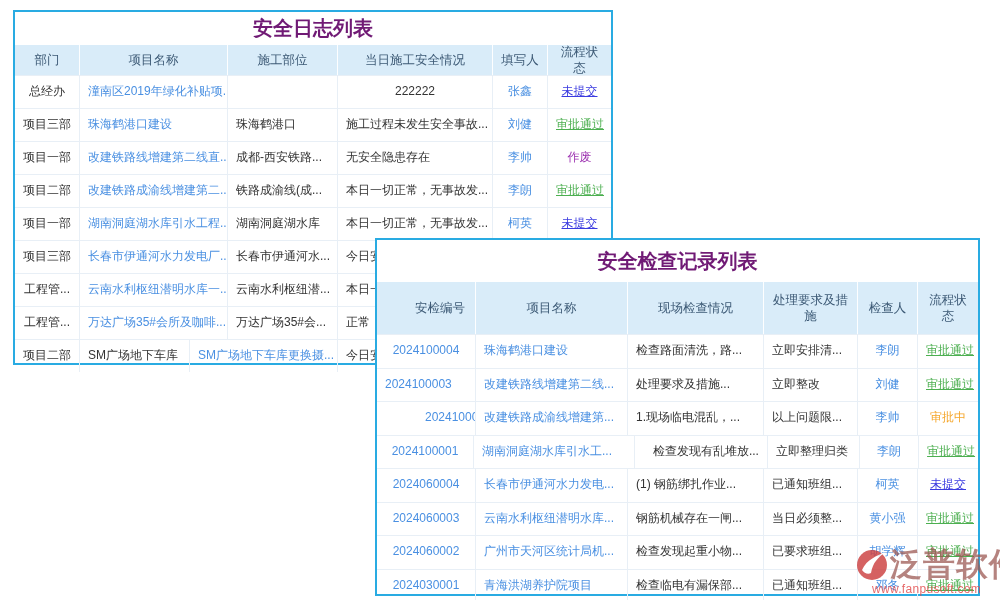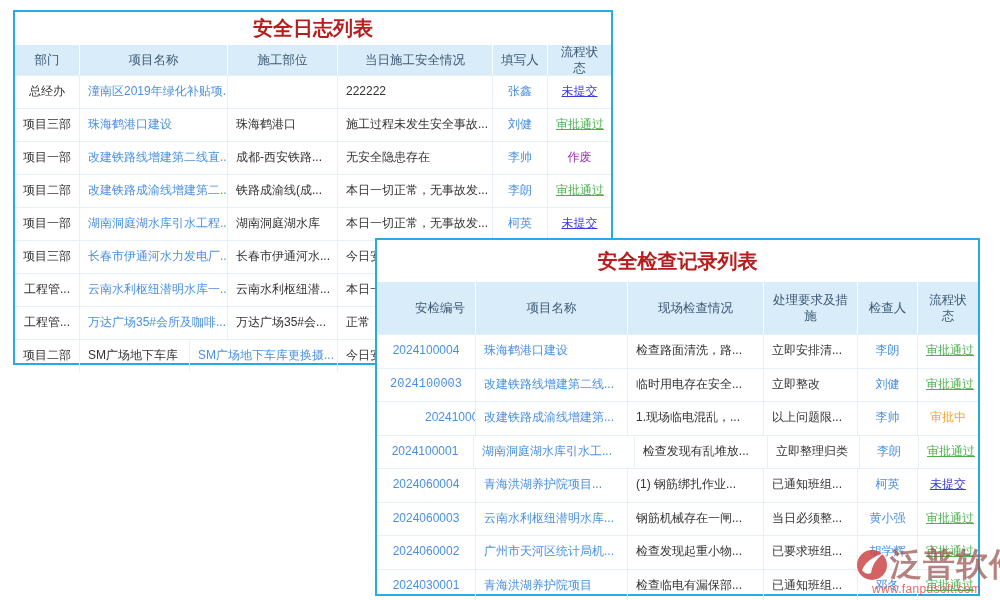--- a/index.html
+++ b/index.html
@@ -2,21 +2,21 @@
 <html><head>
 <meta charset="utf-8">
 <style>
   * { margin:0; padding:0; box-sizing:border-box; }
   html,body { width:1000px; height:600px; background:#ffffff; overflow:hidden;
     font-family:"Liberation Sans","DejaVu Sans",sans-serif; }
   .card { position:absolute; background:#ffffff; border:2px solid #29abe2; }
   #log-card   { left:13px;  top:10px;  width:600px; height:355px; z-index:1; }
   #check-card { left:375px; top:238px; width:605px; height:358px; z-index:2; }
   .card-title { width:100%; text-align:center; font-weight:bold; font-size:20px;
-    color:#b91c1c; white-space:nowrap; overflow:hidden; }
+    color:#701a75; white-space:nowrap; overflow:hidden; }
   #log-card .card-title   { height:33px; line-height:33px; }
   #check-card .card-title { height:42px; line-height:42px; }
   .thead { display:flex; background:#d9ecf9; color:#3d5a76; font-size:12.5px; }
   #log-card .thead .th   { height:30px; }
   #check-card .thead .th { height:52px; }
   .th { display:flex; align-items:center; justify-content:center; text-align:center;
     line-height:1.3; padding:0 8px; overflow:hidden; }
   .th + .th { border-left:1px solid rgba(255,255,255,0.95); }
   .tbody { width:100%; }
   .tr { display:flex; border-top:1px solid #e8eff6; }
@@ -47,21 +47,21 @@
       <div class="th" data-interactable="false" style="width: 110px;">施工部位</div>
       <div class="th" data-interactable="false" style="width: 155px;">当日施工安全情况</div>
       <div class="th" data-interactable="false" style="width: 55px;">填写人</div>
       <div class="th" data-interactable="false" style="width: 64px;">流程状态</div>
     </div>
   <div class="tbody" data-interactable="false">
       <div class="tr" data-interactable="false">
         <div class="td " data-interactable="false" style="width: 64px; text-align: center;">总经办</div>
         <div class="td c-link" data-interactable="true" style="width: 148px; text-align: left;">潼南区2019年绿化补贴项...</div>
         <div class="td " data-interactable="false" style="width: 110px; text-align: left;"></div>
-        <div class="td " data-interactable="false" style="width: 155px; text-align: left;">222222</div>
+        <div class="td " data-interactable="false" style="width: 155px; text-align: center;">222222</div>
         <div class="td c-link" data-interactable="true" style="width: 55px; text-align: center;">张鑫</div>
         <div class="td " data-interactable="true" style="width: 64px; text-align: center; color: rgb(59, 59, 224); text-decoration: underline; cursor: pointer;">未提交</div>
       </div>
       <div class="tr" data-interactable="false">
         <div class="td " data-interactable="false" style="width: 64px; text-align: center;">项目三部</div>
         <div class="td c-link" data-interactable="true" style="width: 148px; text-align: left;">珠海鹤港口建设</div>
         <div class="td " data-interactable="false" style="width: 110px; text-align: left;">珠海鹤港口</div>
         <div class="td " data-interactable="false" style="width: 155px; text-align: left;">施工过程未发生安全事故...</div>
         <div class="td c-link" data-interactable="true" style="width: 55px; text-align: center;">刘健</div>
         <div class="td " data-interactable="true" style="width: 64px; text-align: center; color: rgb(76, 175, 80); text-decoration: underline; cursor: pointer;">审批通过</div>
@@ -138,46 +138,46 @@
   <div class="tbody" data-interactable="false">
       <div class="tr" data-interactable="false">
         <div class="td c-link" data-interactable="true" style="width: 98px; text-align: center;">2024100004</div>
         <div class="td c-link" data-interactable="true" style="width: 152px; text-align: left;">珠海鹤港口建设</div>
         <div class="td " data-interactable="false" style="width: 136px; text-align: left;">检查路面清洗，路...</div>
         <div class="td " data-interactable="false" style="width: 94px; text-align: left;">立即安排清...</div>
         <div class="td c-link" data-interactable="true" style="width: 60px; text-align: center;">李朗</div>
         <div class="td " data-interactable="true" style="width: 61px; text-align: center; color: rgb(76, 175, 80); text-decoration: underline; cursor: pointer;">审批通过</div>
       </div>
       <div class="tr" data-interactable="false">
-        <div class="td c-link" data-interactable="true" style="width: 98px; text-align: center; font-family: Liberation Mono, monospace;">2024100003</div>
+        <div class="td c-link" data-interactable="true" style="width: 98px; ">2024100003</div>
         <div class="td c-link" data-interactable="true" style="width: 152px; text-align: left;">改建铁路线增建第二线...</div>
-        <div class="td " data-interactable="false" style="width: 136px; text-align: left;">临时用电存在安全...</div>
+        <div class="td " data-interactable="false" style="width: 136px; text-align: left;">处理要求及措施...</div>
         <div class="td " data-interactable="false" style="width: 94px; text-align: left;">立即整改</div>
         <div class="td c-link" data-interactable="true" style="width: 60px; text-align: center;">刘健</div>
         <div class="td " data-interactable="true" style="width: 61px; text-align: center; color: rgb(76, 175, 80); text-decoration: underline; cursor: pointer;">审批通过</div>
       </div>
       <div class="tr" data-interactable="false">
         <div class="td c-link" data-interactable="true" style="width: 98px; text-align: center; padding-left: 48px;">2024100002</div>
         <div class="td c-link" data-interactable="true" style="width: 152px; text-align: left;">改建铁路成渝线增建第...</div>
         <div class="td " data-interactable="false" style="width: 136px; text-align: left;">1.现场临电混乱，...</div>
         <div class="td " data-interactable="false" style="width: 94px; text-align: left;">以上问题限...</div>
         <div class="td c-link" data-interactable="true" style="width: 60px; text-align: center;">李帅</div>
         <div class="td " data-interactable="true" style="width: 61px; text-align: center; color: rgb(245, 166, 42); cursor: pointer;">审批中</div>
       </div>
       <div class="tr" data-interactable="false">
         <div class="td c-link" data-interactable="true" style="width: 98px; text-align: center;">2024100001</div>
         <div class="td c-link" data-interactable="true" style="width: 152px; text-align: left;">湖南洞庭湖水库引水工...</div>
-        <div class="td " data-interactable="false" style="width: 136px; text-align: left; margin-left: 12px;">检查发现有乱堆放...</div>
+        <div class="td " data-interactable="false" style="width: 136px; text-align: right; margin-left: 12px;">检查发现有乱堆放...</div>
         <div class="td " data-interactable="false" style="width: 94px; text-align: left;">立即整理归类</div>
         <div class="td c-link" data-interactable="true" style="width: 60px; text-align: center;">李朗</div>
         <div class="td " data-interactable="true" style="width: 61px; text-align: center; color: rgb(76, 175, 80); text-decoration: underline; cursor: pointer;">审批通过</div>
       </div>
       <div class="tr" data-interactable="false">
         <div class="td c-link" data-interactable="true" style="width: 98px; text-align: center;">2024060004</div>
-        <div class="td c-link" data-interactable="true" style="width: 152px; text-align: left;">青海洪湖养护院项目...</div>
+        <div class="td c-link" data-interactable="true" style="width: 152px; text-align: left;">长春市伊通河水力发电...</div>
         <div class="td " data-interactable="false" style="width: 136px; text-align: left;">(1) 钢筋绑扎作业...</div>
         <div class="td " data-interactable="false" style="width: 94px; text-align: left;">已通知班组...</div>
         <div class="td c-link" data-interactable="true" style="width: 60px; text-align: center;">柯英</div>
         <div class="td " data-interactable="true" style="width: 61px; text-align: center; color: rgb(59, 59, 224); text-decoration: underline; cursor: pointer;">未提交</div>
       </div>
       <div class="tr" data-interactable="false">
         <div class="td c-link" data-interactable="true" style="width: 98px; text-align: center;">2024060003</div>
         <div class="td c-link" data-interactable="true" style="width: 152px; text-align: left;">云南水利枢纽潜明水库...</div>
         <div class="td " data-interactable="false" style="width: 136px; text-align: left;">钢筋机械存在一闸...</div>
         <div class="td " data-interactable="false" style="width: 94px; text-align: left;">当日必须整...</div>

